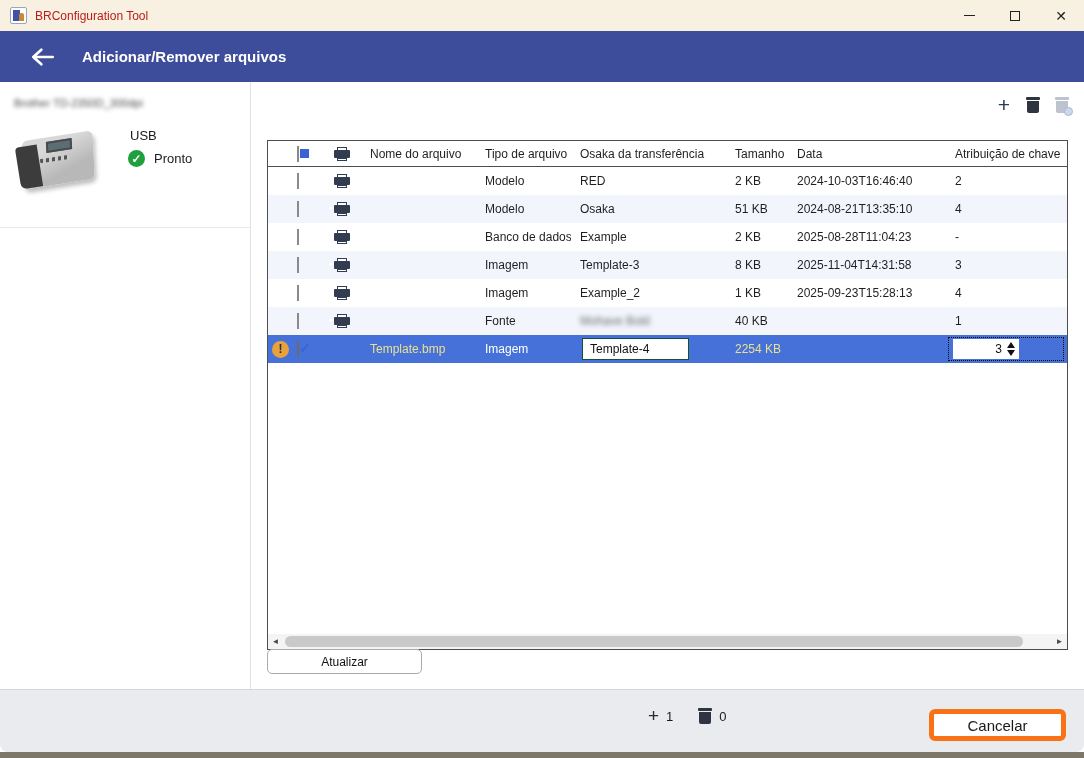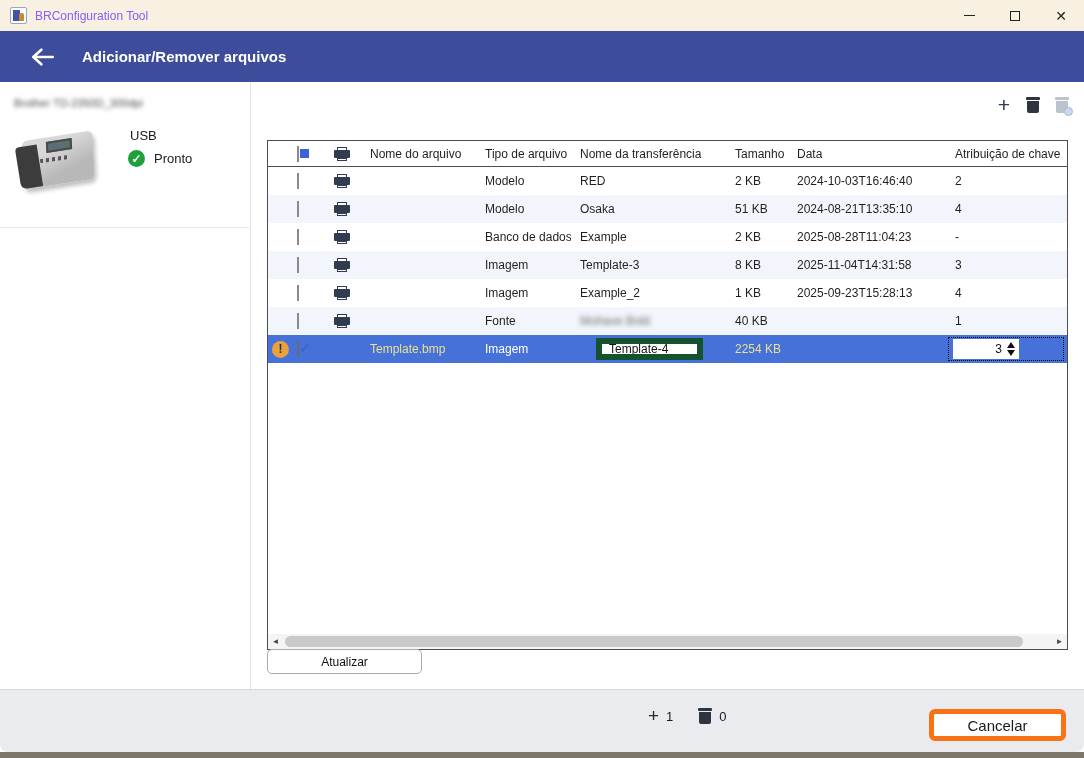--- a/index.html
+++ b/index.html
@@ -4,21 +4,21 @@
 <style>
   * { margin:0; padding:0; box-sizing:border-box; }
   html,body { width:1084px; height:758px; overflow:hidden; }
   body { font-family:"Liberation Sans", sans-serif; position:relative; background:#ffffff; font-size:12px; color:#1f1f1f; }
 
   
   .titlebar { position:absolute; top:0; left:0; width:1084px; height:31px; background:#f8f1e1; display:flex; align-items:center; }
   .app-icon { width:17px; height:17px; margin-left:10px; background:#ffffff; border:1px solid #9aa3c0; border-radius:2px; position:relative; }
   .app-icon::before { content:""; position:absolute; left:2px; top:2px; width:7px; height:11px; background:#3f51a8; }
   .app-icon::after { content:""; position:absolute; right:2px; top:5px; width:5px; height:8px; background:#c98a2e; border-radius:2px 2px 0 0; }
-  .titlebar-text { margin-left:8px; font-size:12px; color:#8b5cf6; }
+  .titlebar-text { margin-left:8px; font-size:12px; color:#b91c1c; }
   .win-controls { margin-left:auto; display:flex; height:31px; }
   .win-btn { width:46px; height:31px; display:flex; align-items:center; justify-content:center; color:#222; font-size:13px; }
   .glyph-min { width:11px; height:1px; background:#222; display:inline-block; }
   .glyph-max { width:10px; height:10px; border:1px solid #222; display:inline-block; }
   .glyph-close { font-size:14px; line-height:1; }
 
   
   .navbar { position:absolute; top:31px; left:0; width:1084px; height:51px; background:#3d4c9b; display:flex; align-items:center; color:#fff; }
   .back-arrow { margin-left:30px; width:26px; height:20px; cursor:pointer; }
   .nav-title { margin-left:26px; font-size:15px; font-weight:bold;text-align:center; }
@@ -55,21 +55,21 @@
   .cb.checked { border-color:#6b6b6b; }
   .cb.checked::after { content:"✓"; position:absolute; left:1px; top:-2px; color:#3b62d6; font-size:14px; font-weight:bold; }
   .printer-ic { width:17px; height:14px; margin-left:8px; position:relative; }
   .printer-ic .p-top { position:absolute; top:0; left:3px; width:10px; height:4px; border:1px solid #323c50; background:#fff; }
   .printer-ic .p-body { position:absolute; top:3px; left:0; width:16px; height:8px; background:#323c50; border-radius:1px; }
   .printer-ic .p-dot { position:absolute; top:5px; right:2px; width:3px; height:2px; background:#fff; }
   .printer-ic .p-out { position:absolute; bottom:0; left:3px; width:10px; height:3px; border:1px solid #323c50; background:#fff; }
   .blurred { filter:blur(2.5px); color:#6a6a6a; }
   .sel-yellow { color:#e8e094; }
   .warn-ic { width:17px; height:17px; border-radius:50%; background:#e9a23b; color:#253048; font-weight:bold; font-size:12px; display:flex; align-items:center; justify-content:center; margin-left:4px; }
-  .transfer-input { width:107px; height:22px; border:6px solid #14532d; background:#fff; font-family:"Liberation Sans",sans-serif; font-size:12px; padding:0 7px; color:#111;margin-left:14px; }
+  .transfer-input { width:107px; height:22px; border:1px solid #14532d; background:#fff; font-family:"Liberation Sans",sans-serif; font-size:12px; padding:0 7px; color:#111; }
   .spinner-wrap { height:24px; margin-left:2px; margin-right:3px; border:1px dotted #0a0a0a; display:flex; align-items:center; padding-left:4px; }
   .spinbox { width:66px; height:20px; background:#fff; display:flex; align-items:center; justify-content:flex-end; color:#111; }
   .spin-num { font-size:12px; padding-right:5px; }
   .spin-arrows { display:flex; flex-direction:column; justify-content:center; gap:2px; padding-right:4px; }
   .arr-up { width:0; height:0; border-left:4px solid transparent; border-right:4px solid transparent; border-bottom:6px solid #111; }
   .arr-dn { width:0; height:0; border-left:4px solid transparent; border-right:4px solid transparent; border-top:6px solid #111; }
 
   
   .hscroll { position:absolute; bottom:0; left:0; width:799px; height:15px; background:#f4f4f4; display:flex; align-items:center; }
   .sb-arrow { width:15px; height:15px; display:flex; align-items:center; justify-content:center; font-size:8px; color:#4a4a4a; }
@@ -154,21 +154,21 @@
   </div>
 </div>
 
 <div class="table">
   <div class="thead">
     <span class="cell"></span>
     <span><span class="cb indet"></span></span>
     <span><span class="printer-ic"><span class="p-top"></span><span class="p-body"></span><span class="p-dot"></span><span class="p-out"></span></span></span>
     <span class="cell">Nome do arquivo</span>
     <span class="cell">Tipo de arquivo</span>
-    <span class="cell">Nome da transferência</span>
+    <span class="cell">Osaka da transferência</span>
     <span class="cell">Tamanho</span>
     <span class="cell">Data</span>
     <span class="cell">Atribuição de chave</span>
   </div>
 
   <div class="trow">
     <span></span>
     <span><span class="cb"></span></span>
     <span><span class="printer-ic"><span class="p-top"></span><span class="p-body"></span><span class="p-dot"></span><span class="p-out"></span></span></span>
     <span class="cell"></span>

